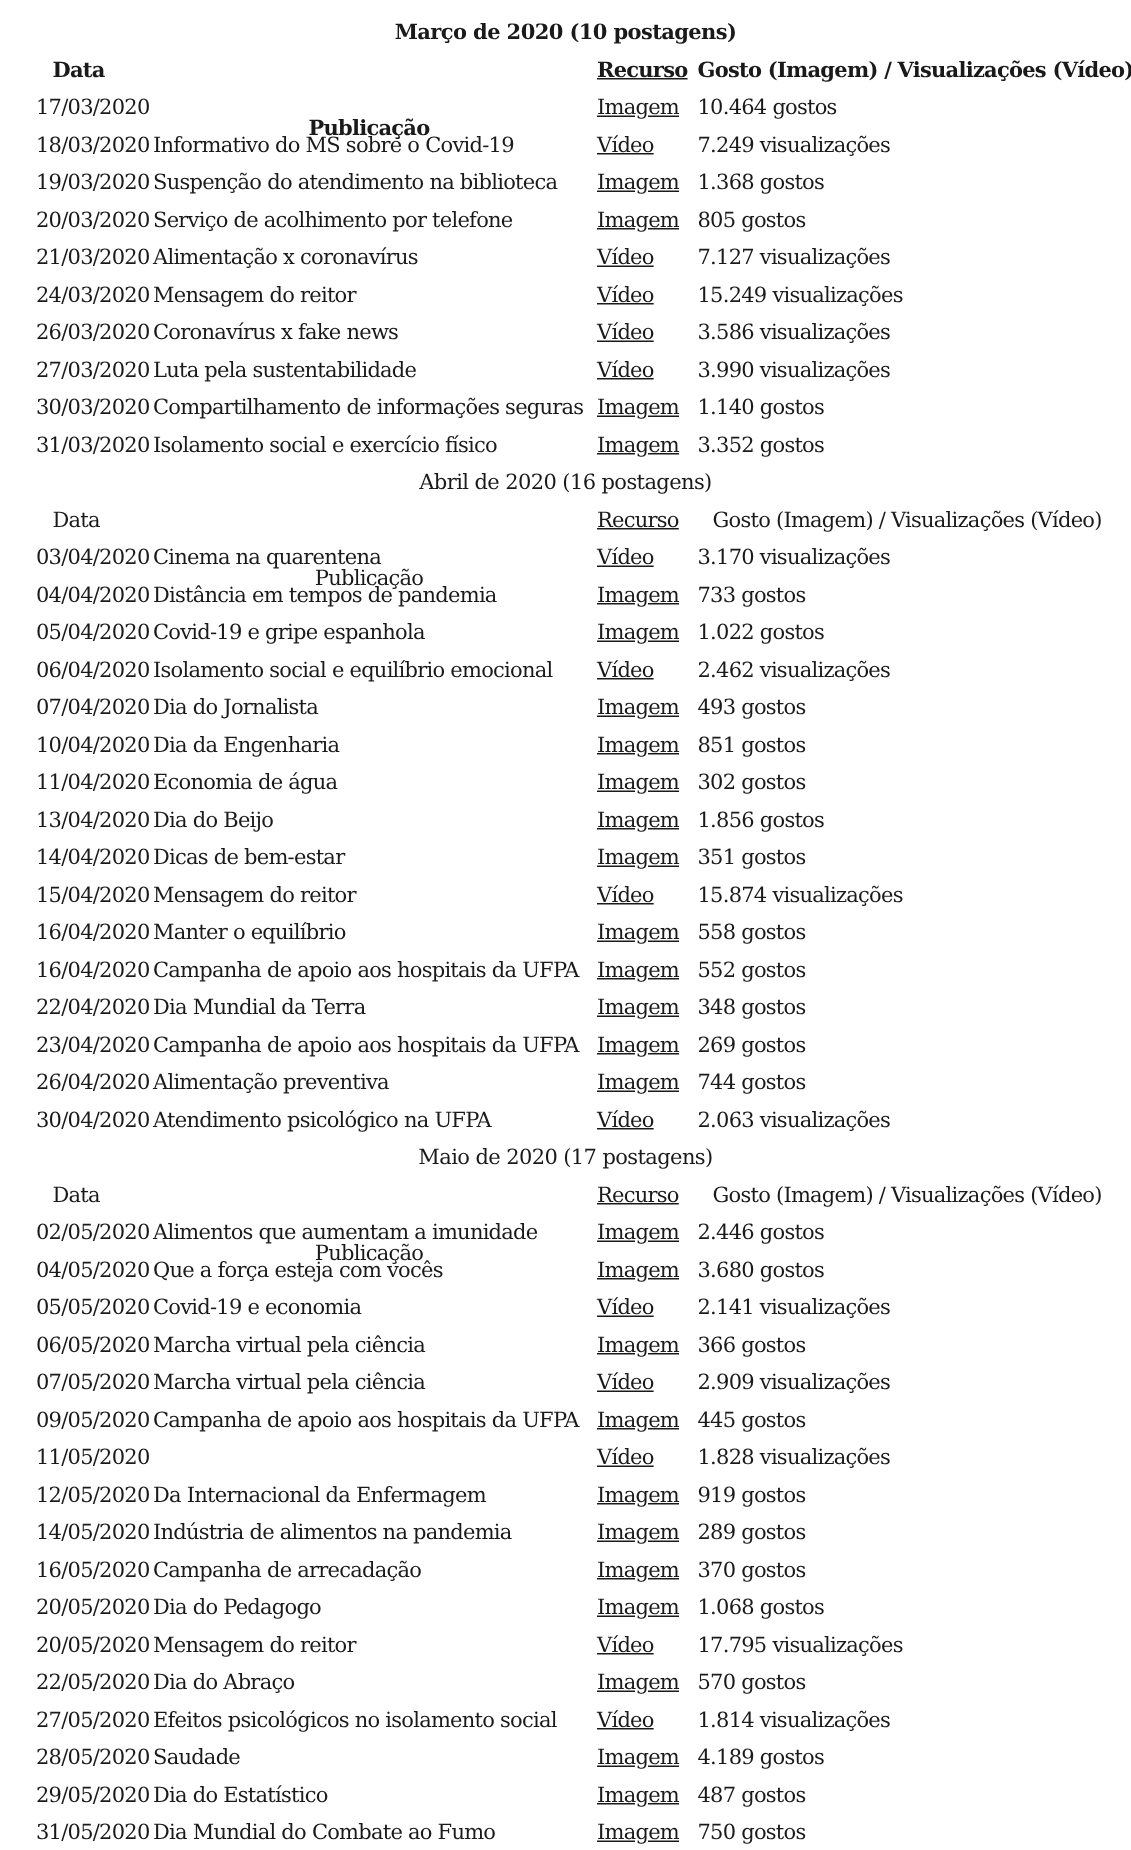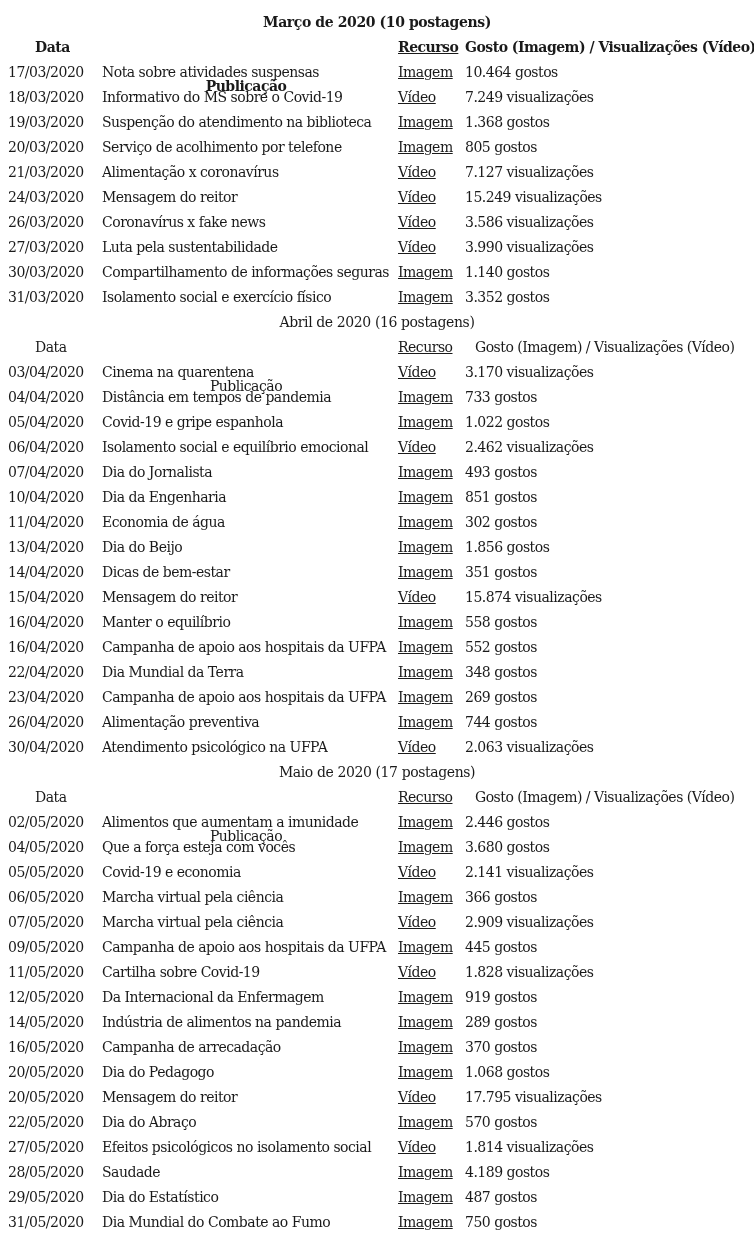--- a/index.html
+++ b/index.html
@@ -12,21 +12,21 @@
   .section-title {
     height: 25px; line-height: 25px; text-align: center;
     font-size: 14px; letter-spacing: -0.4px;
   }
   .section-title.bold { font-weight: bold; }
   .row {
     position: relative; height: 25px; line-height: 25px;
     font-size: 14px; white-space: nowrap; letter-spacing: -0.5px;
   }
   .row span { position: absolute; top: 0; }
-  .c-date { left: 8px; }
+  .c-date { left: 24px; }
   .c-pub { left: 102px; }
   .c-rec { left: 398px; text-decoration: underline; }
   .c-val { left: 465px; }
   .hdr .c-date { left: 35px; text-align: right; }
   .hdr .c-pub { left: 102px; width: 288px; text-align: center; margin-top: 39px; }
   .hdr .c-rec { left: 398px; }
   .hdr .c-val { left: 475px; }
   .hdr.bold { font-weight: bold; }
   .hdr.bold .c-val { left: 465px; }
 </style>
@@ -37,21 +37,20 @@
     <div>
       <div class="section-title bold">Março de 2020 (10 postagens)</div>
       <div class="row hdr bold">
         <span class="c-date">Data</span>
         <span class="c-pub">Publicação</span>
         <span class="c-rec">Recurso</span>
         <span class="c-val">Gosto (Imagem) / Visualizações (Vídeo)</span>
       </div>
       <div class="row">
         <span class="c-date">17/03/2020</span>
-        <span class="c-pub">Nota sobre atividades suspensas</span>
         <span class="c-rec">Imagem</span>
         <span class="c-val">10.464 gostos</span>
       </div>
       <div class="row">
         <span class="c-date">18/03/2020</span>
         <span class="c-pub">Informativo do MS sobre o Covid-19</span>
         <span class="c-rec">Vídeo</span>
         <span class="c-val">7.249 visualizações</span>
       </div>
       <div class="row">
@@ -247,21 +246,20 @@
         <span class="c-val">2.909 visualizações</span>
       </div>
       <div class="row">
         <span class="c-date">09/05/2020</span>
         <span class="c-pub">Campanha de apoio aos hospitais da UFPA</span>
         <span class="c-rec">Imagem</span>
         <span class="c-val">445 gostos</span>
       </div>
       <div class="row">
         <span class="c-date">11/05/2020</span>
-        <span class="c-pub">Cartilha sobre Covid-19</span>
         <span class="c-rec">Vídeo</span>
         <span class="c-val">1.828 visualizações</span>
       </div>
       <div class="row">
         <span class="c-date">12/05/2020</span>
         <span class="c-pub">Da Internacional da Enfermagem</span>
         <span class="c-rec">Imagem</span>
         <span class="c-val">919 gostos</span>
       </div>
       <div class="row">

